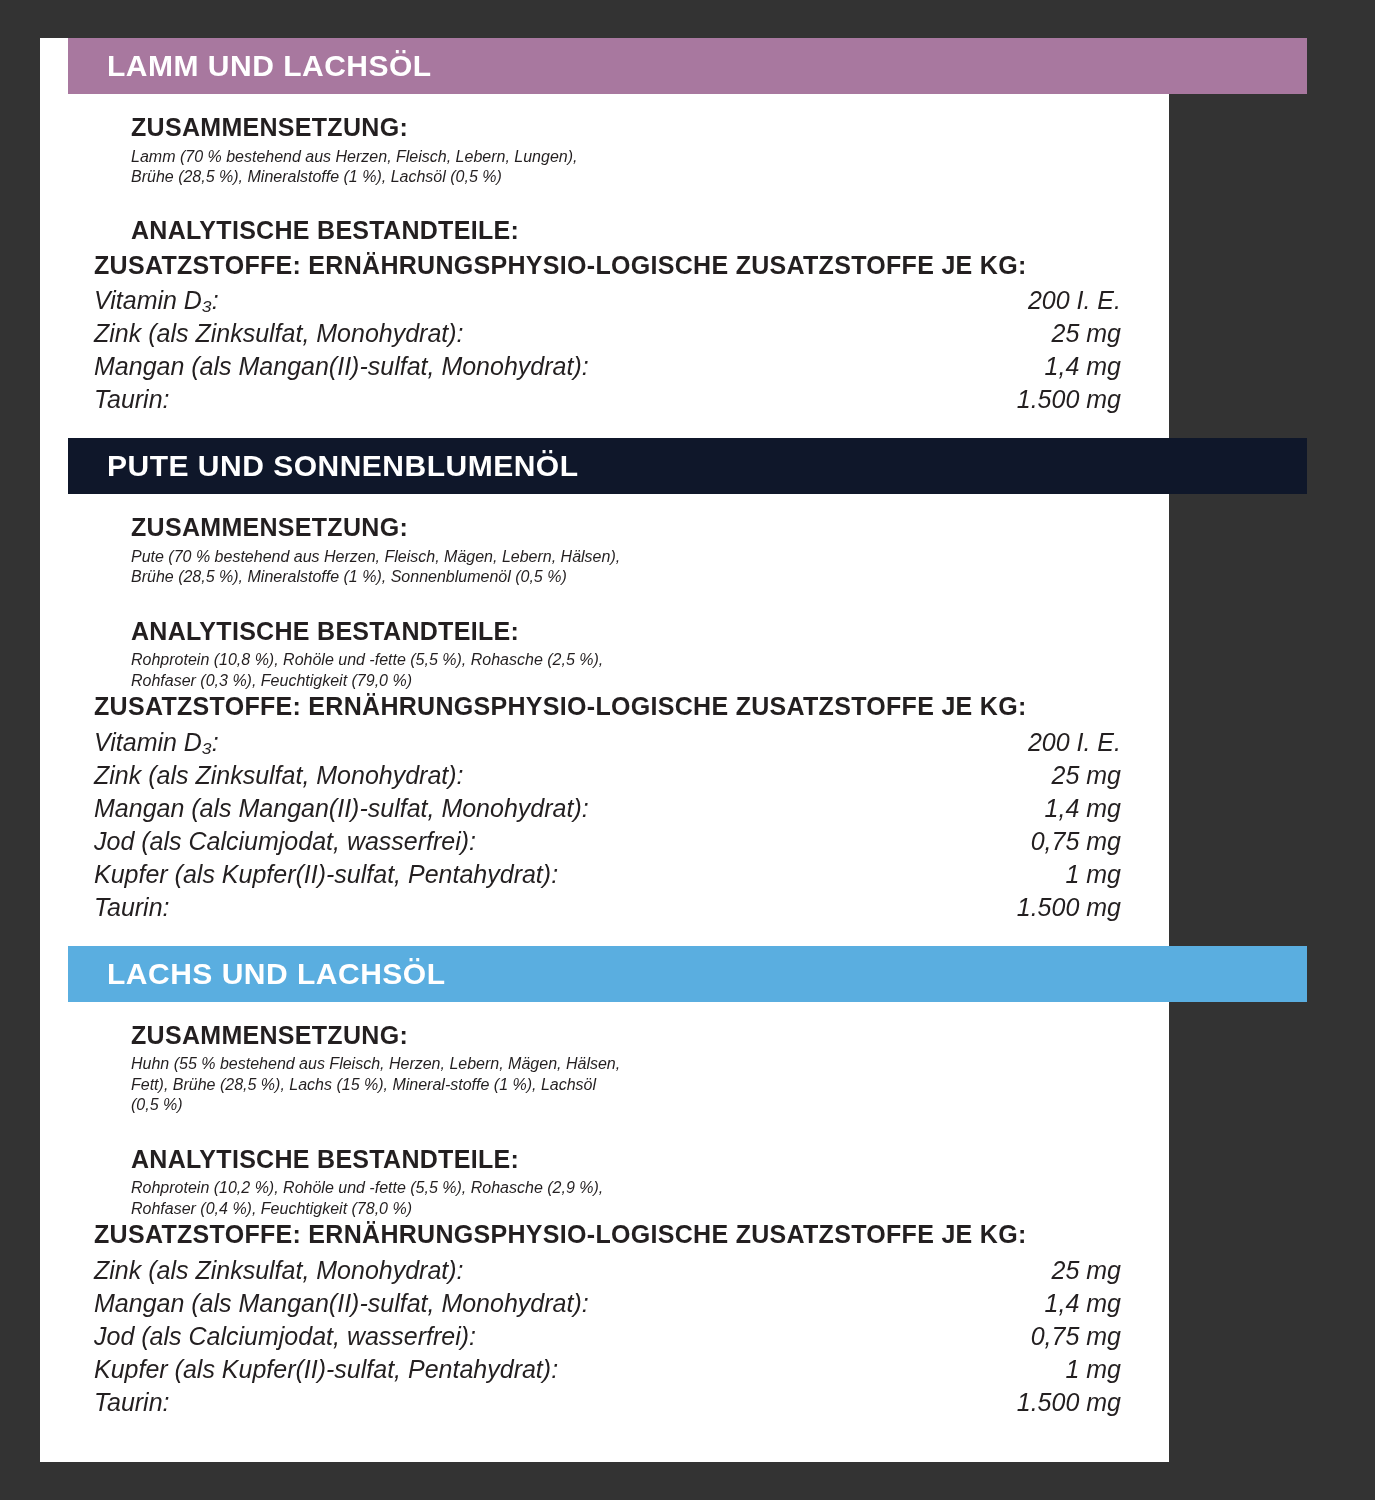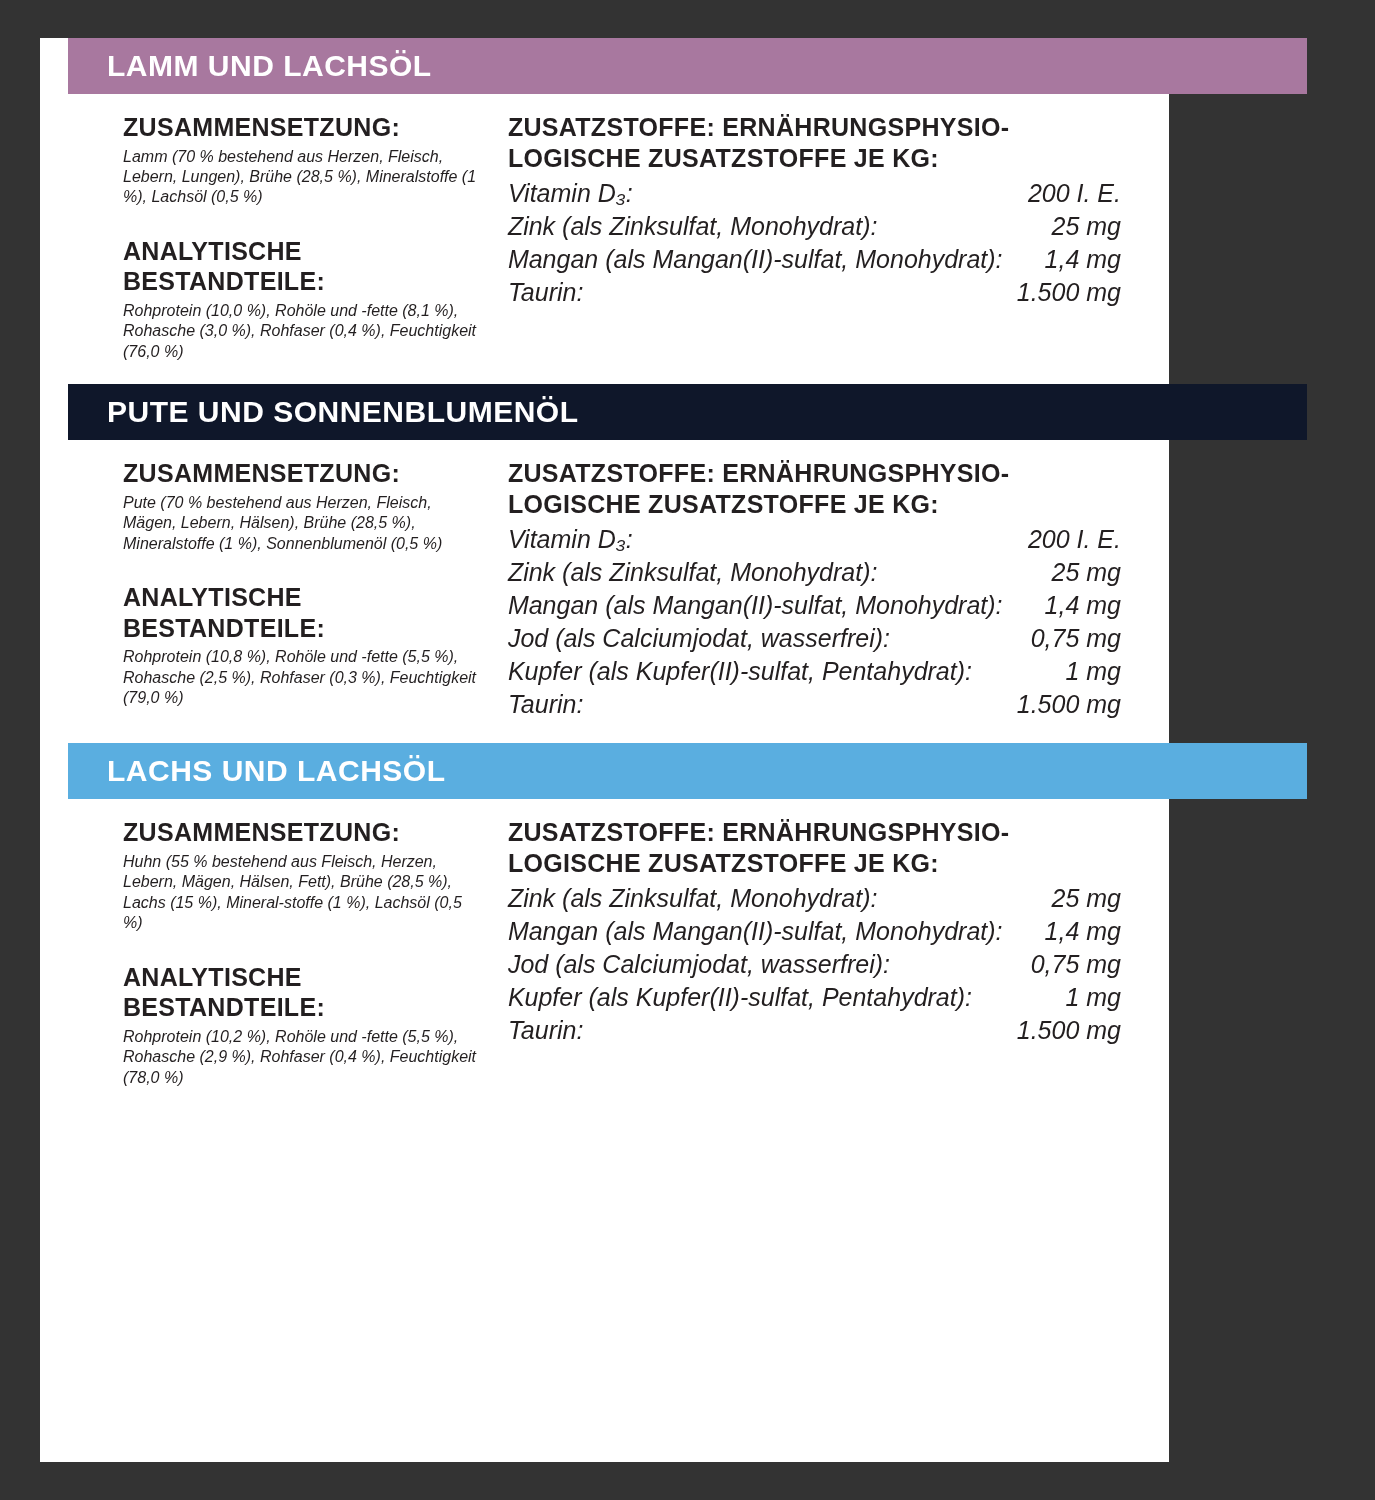--- a/index.html
+++ b/index.html
@@ -37,21 +37,22 @@
     color: #ffffff;
     text-transform: uppercase;
     line-height: 1;
   }
   .band.lamb { background: #a8789f; }
   .band.turkey { background: #0f172a; }
   .band.salmon { background: #5aaee0; }
 
   .cols {
     display: flex;
-    padding: 18px 28px 0 28px;
+    padding: 18px 28px 0 36px;
+    flex-direction: column;
   }
   .col-left {
     width: 555px;
     padding-left: 55px;
     padding-right: 10px;
   }
   .col-right {
     flex: 1;
     padding-left: 18px;
     padding-right: 20px;
@@ -103,21 +104,20 @@
   <div class="section sec-lamb">
     <div class="band lamb">
       <span class="band-title">Lamm und Lachsöl</span>
     </div>
     <div class="cols">
       <div class="col-left">
         <h3 class="hd">Zusammensetzung:</h3>
         <p class="body-it">Lamm (70 % bestehend aus Herzen, Fleisch, Lebern, Lungen), Brühe (28,5 %), Mineralstoffe (1 %), Lachsöl (0,5 %)</p>
         <div class="gap"></div>
         <h3 class="hd">Analytische Bestandteile:</h3>
-        <p class="body-it">Rohprotein (10,0 %), Rohöle und -fette (8,1 %), Rohasche (3,0 %), Rohfaser (0,4 %), Feuchtigkeit (76,0 %)</p>
       </div>
       <div class="col-right">
         <h3 class="hd">Zusatzstoffe: Ernährungsphysio-logische Zusatzstoffe je kg:</h3>
         <div class="add-list">
           <div class="add-row">
             <span class="nm">Vitamin D₃:</span>
             <span class="vl">200 I. E.</span>
           </div>
           <div class="add-row">
             <span class="nm">Zink (als Zinksulfat, Monohydrat):</span>

